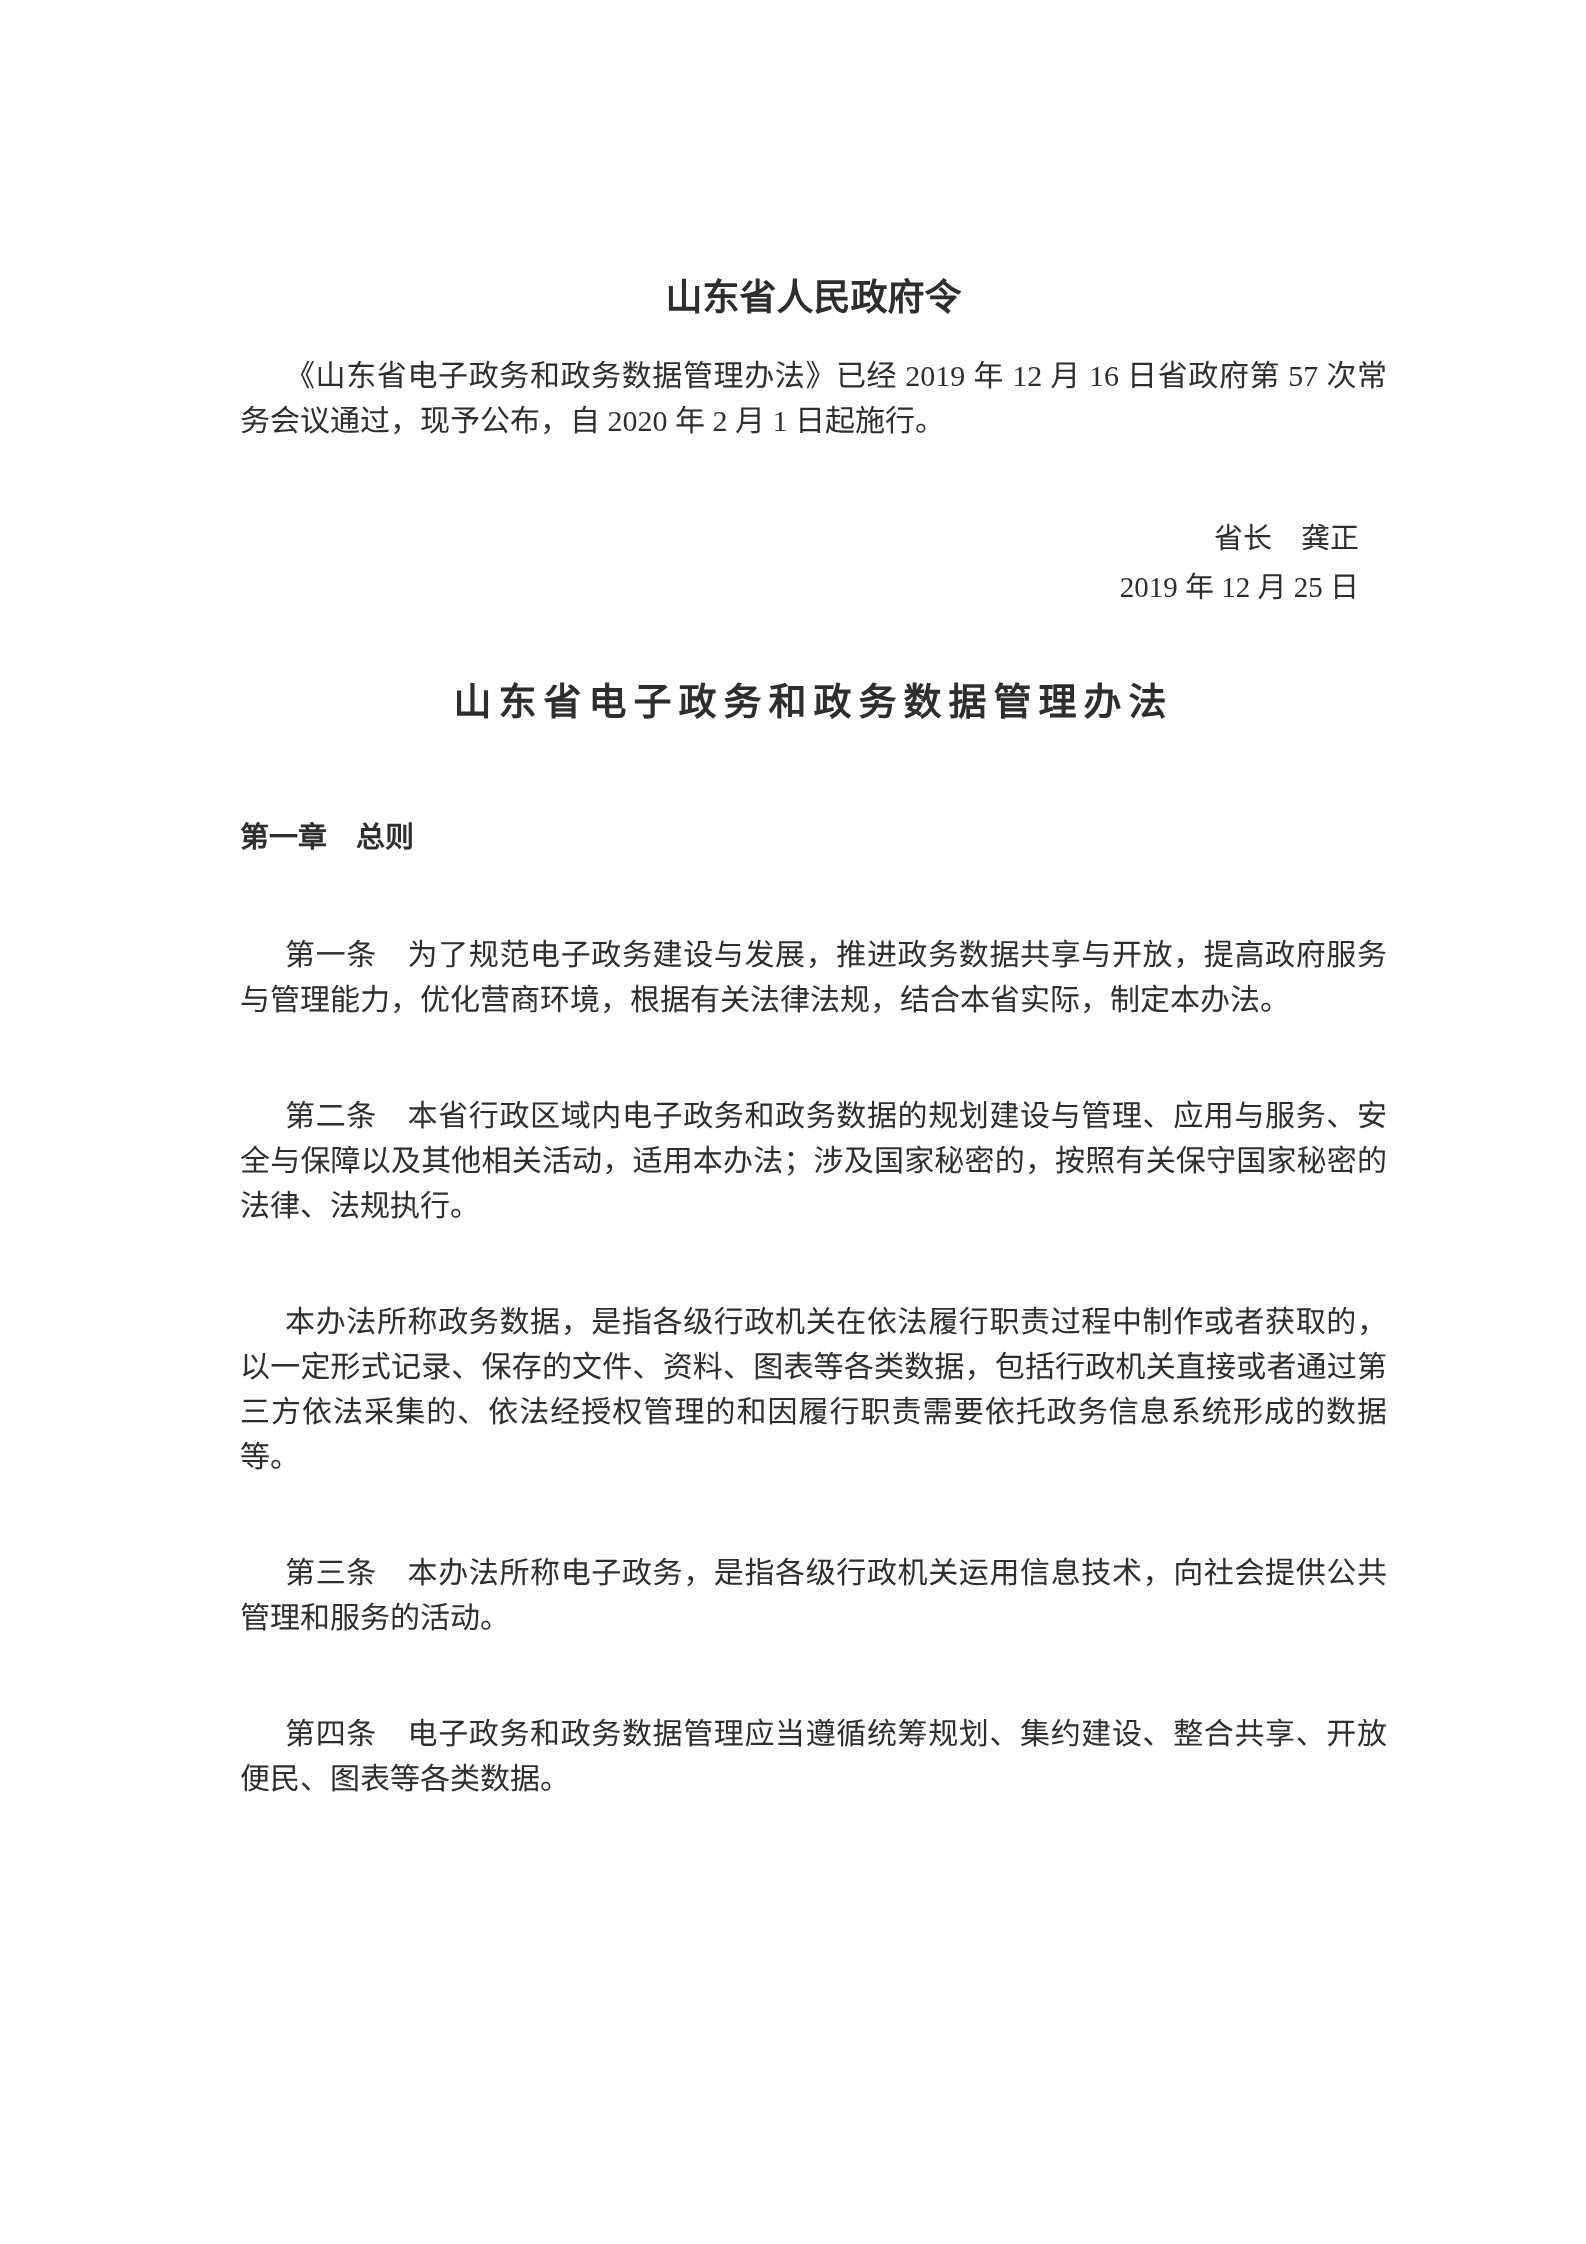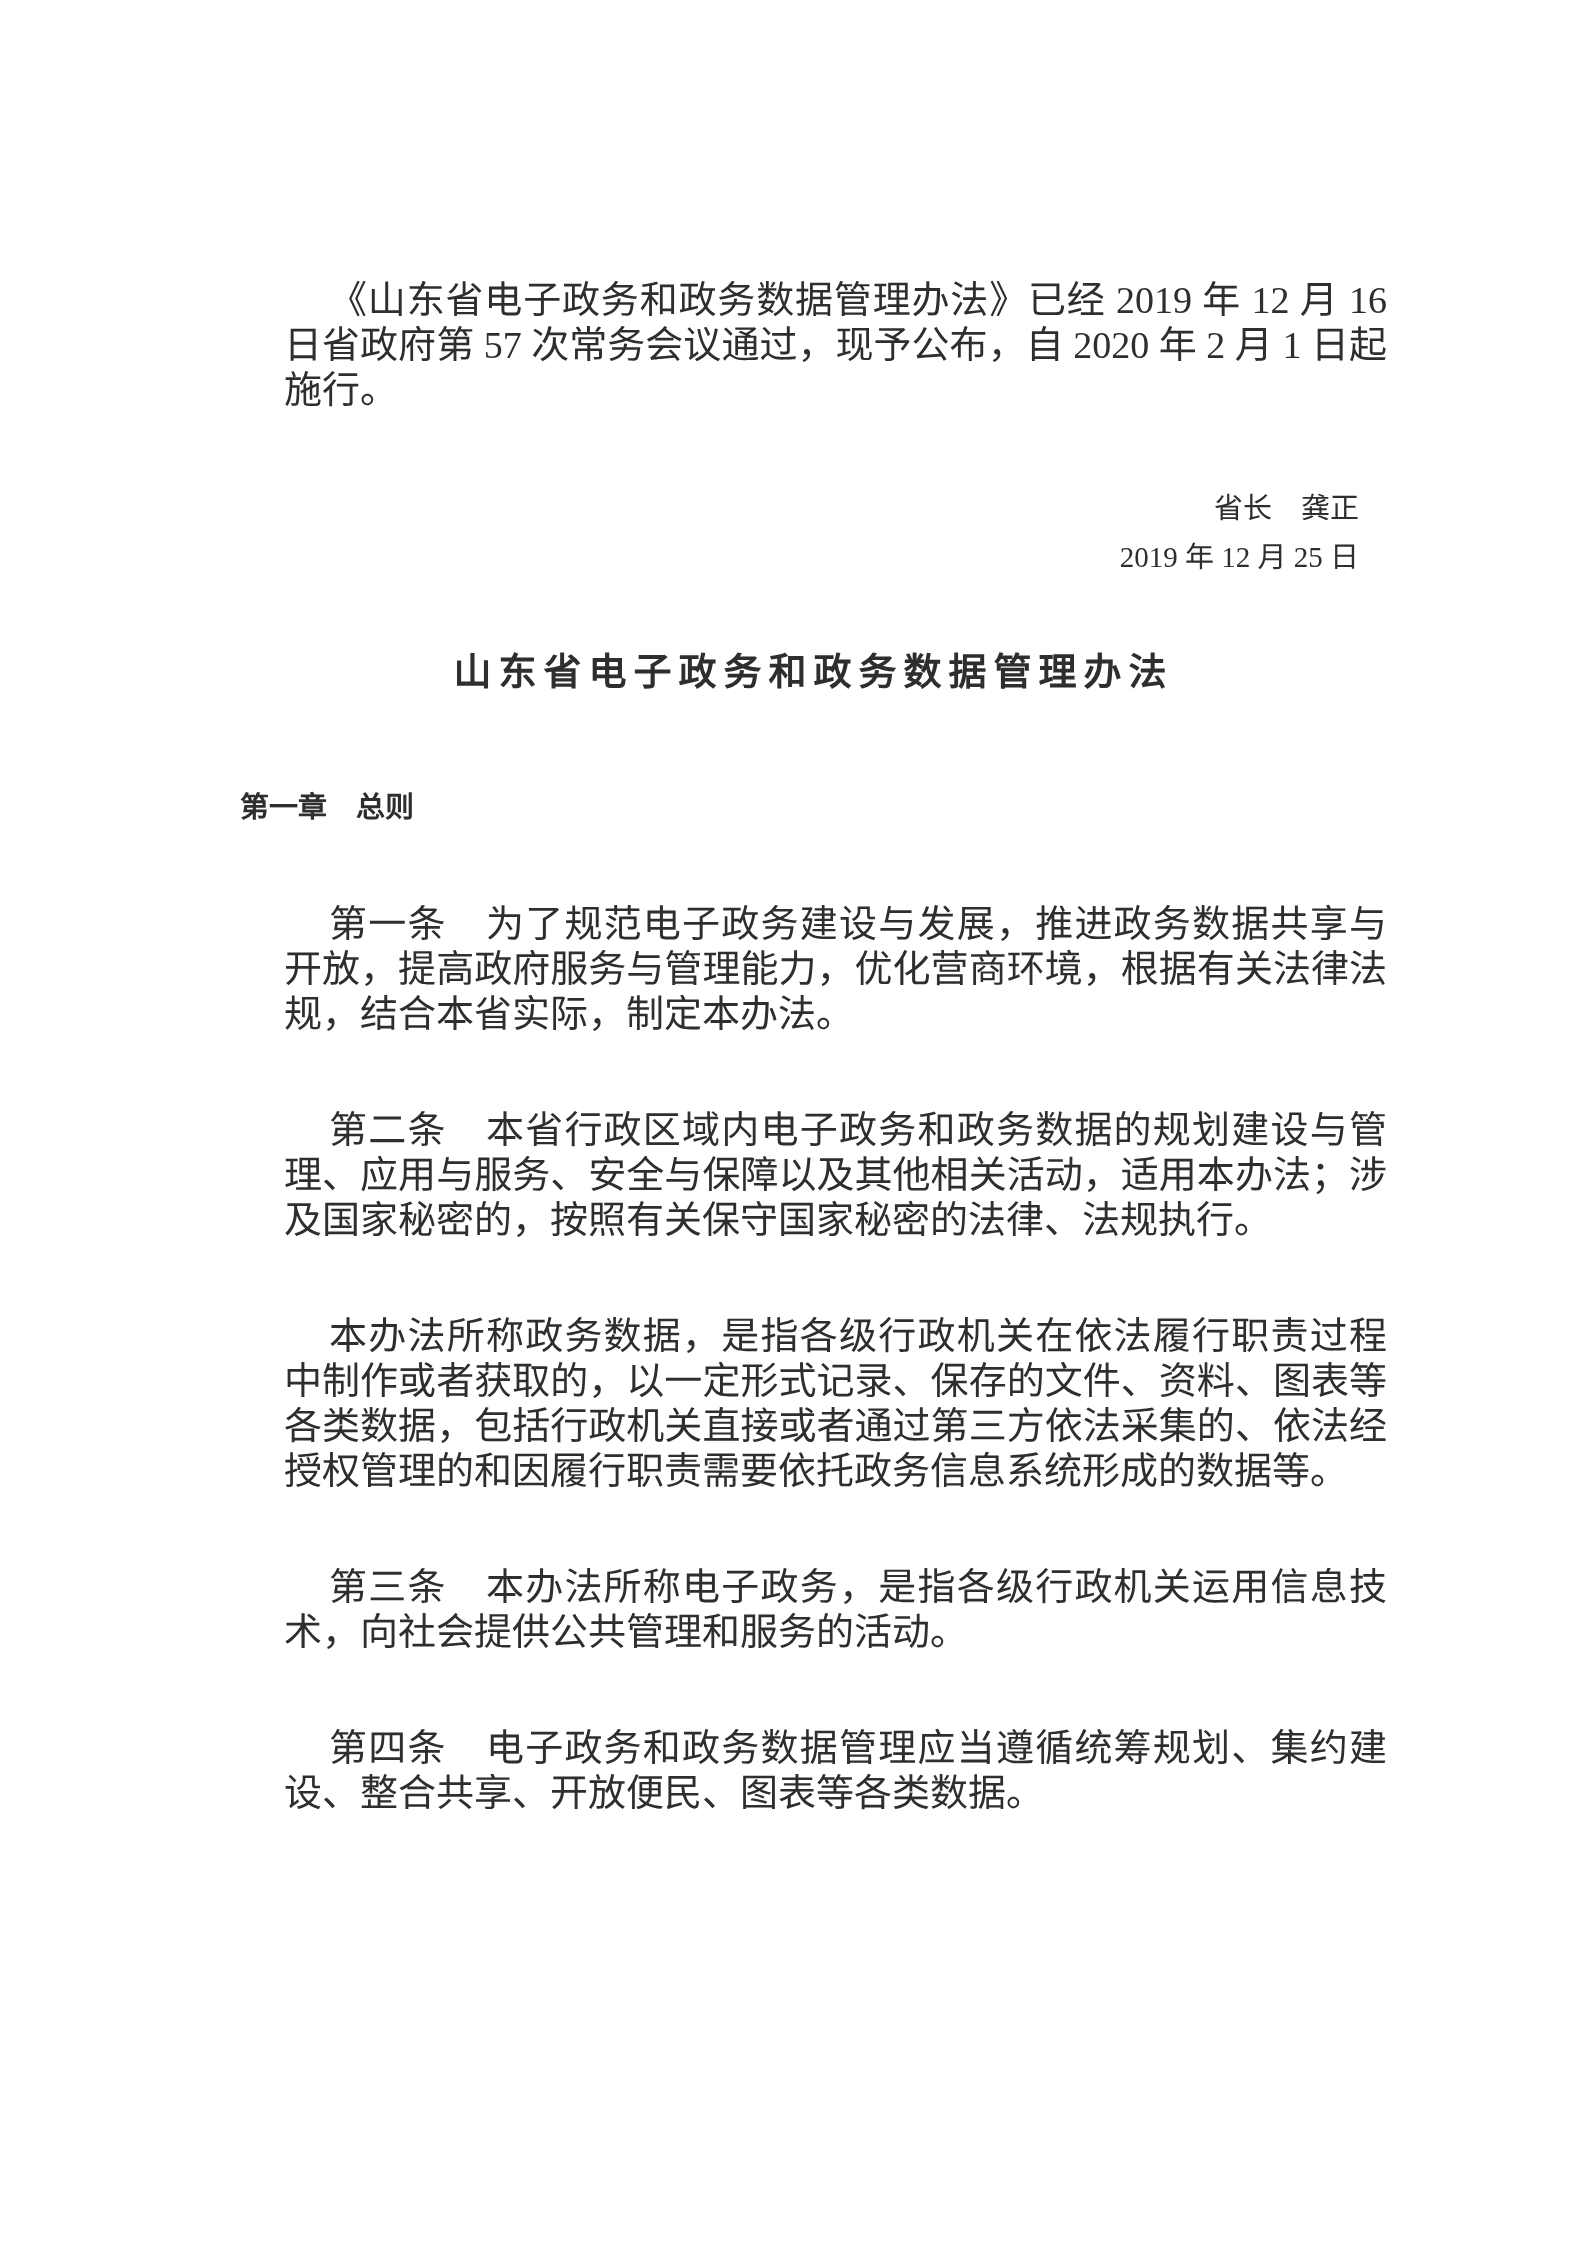--- a/index.html
+++ b/index.html
@@ -25,26 +25,25 @@
     margin-bottom: 35px;
   }
   .order-number {
     font-size: 29px;
     line-height: 30px;
     font-weight: 400;
     text-align: center;
     margin-bottom: 84px;
   }
   .para {
-    font-size: 38px;
+    font-size: 30px;
     line-height: 45px;
     text-align: justify;
     text-indent: 45px;
     margin-bottom: 71px;
-    margin-left: 44px;
   }
   .signature-block {
     font-size: 29px;
     line-height: 49px;
     text-align: right;
     padding-right: 28px;
     margin-bottom: 70px;
   }
   .doc-title {
     font-size: 38px;
@@ -59,20 +58,21 @@
     line-height: 30px;
     font-weight: 700;
     margin-bottom: 80px;
   }
 </style>
 </head>
 <body>
 
 <div class="page">
 
+  <h1 class="order-title">山东省人民政府令</h1>
 
 
   <p class="para">《山东省电子政务和政务数据管理办法》已经 2019 年 12 月 16 日省政府第 57 次常务会议通过，现予公布，自 2020 年 2 月 1 日起施行。</p>
 
   <div class="signature-block">
     <div>省长　龚正</div>
     <div>2019 年 12 月 25 日</div>
   </div>
 
   <h2 class="doc-title">山东省电子政务和政务数据管理办法</h2>

